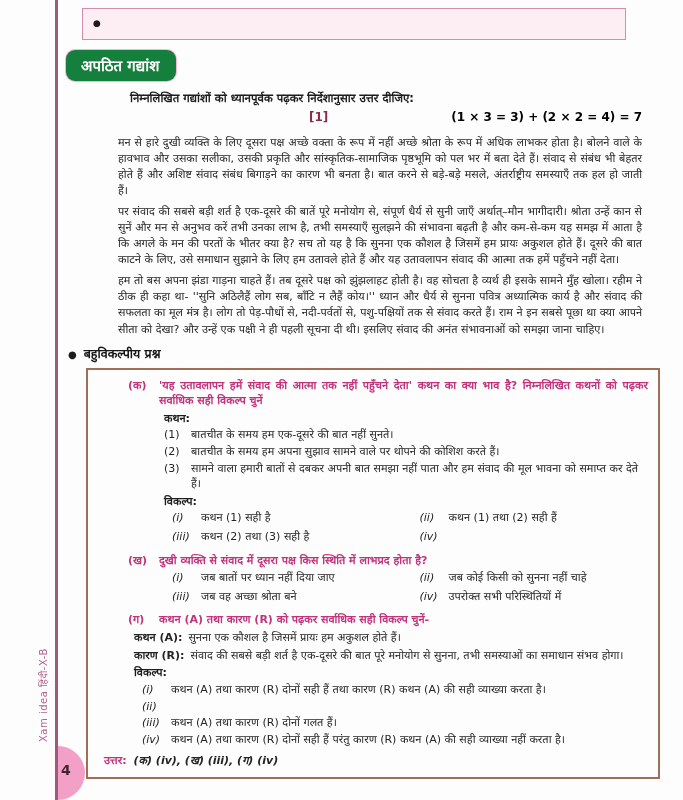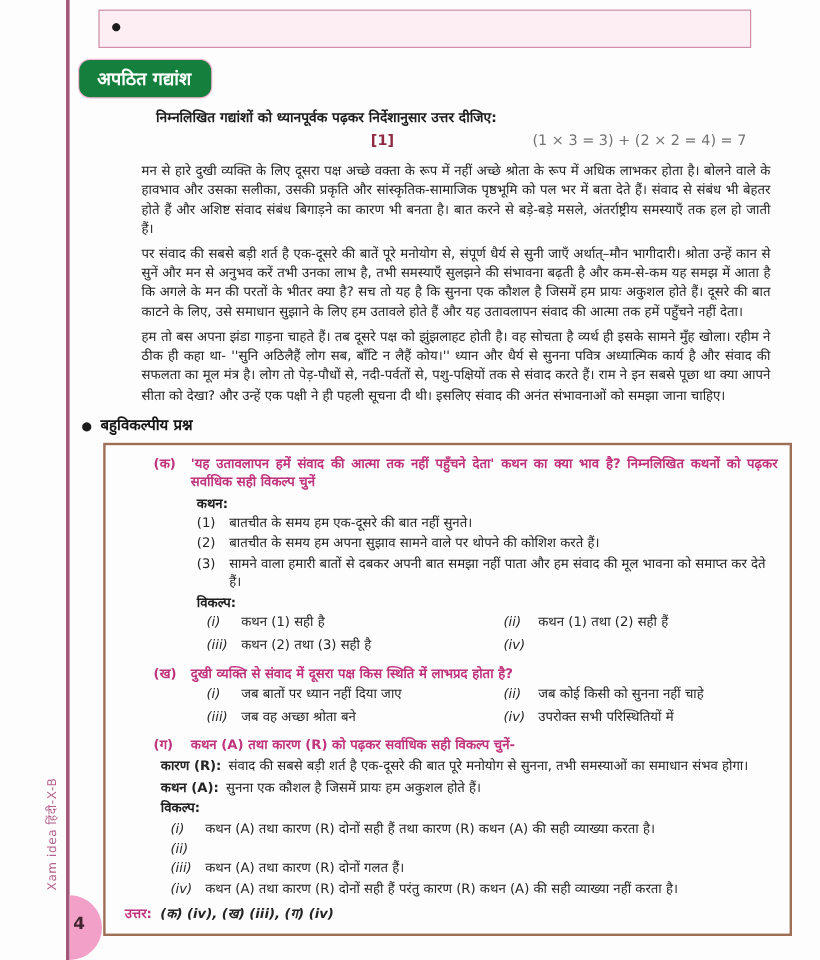--- a/index.html
+++ b/index.html
@@ -55,21 +55,21 @@
     box-shadow: 0 0 0 1px #f8b6d6;
   }
 
   .instruction {
     margin: 9px 0 0 36px;
     font-weight: 700; font-size: 11.5px; color: #1d1d1d; padding-left: 32px;
   }
 
   .meta-row { position: relative; height: 18px; margin-top: 5px; font-size: 12px; }
   .passage-num { position: absolute; left: 247px; font-weight: 700; color: #8d2b45; }
-  .passage-marks { position: absolute; right: 44px; font-weight: 400; color: #737373; }
+  .passage-marks { position: absolute; right: 24px; font-weight: 700; color: #000000; }
 
   .para {
     margin: 5px 24px 0 56px;
     text-align: justify;
     font-size: 11px; line-height: 1.46;
   }
   .para.first { margin-top: 7px; }
 
   .mcq-heading {
     display: flex; gap: 7px; align-items: baseline;
@@ -206,26 +206,26 @@
       </div>
     </div>
 
     <div class="spacer6"></div>
 
     <div class="q-row">
       <span class="q-label">(ग)</span>
       <span>कथन (A) तथा कारण (R) को पढ़कर सर्वाधिक सही विकल्प चुनें-</span>
     </div>
     <div class="ar-row">
+      <span class="ar-label">कथन (A):</span>
+      <span class="ar-text">सुनना एक कौशल है जिसमें प्रायः हम अकुशल होते हैं।</span>
+    </div>
+    <div class="ar-row">
       <span class="ar-label">कारण (R):</span>
       <span class="ar-text">संवाद की सबसे बड़ी शर्त है एक-दूसरे की बात पूरे मनोयोग से सुनना, तभी समस्याओं का समाधान संभव होगा।</span>
-    </div>
-    <div class="ar-row">
-      <span class="ar-label">कथन (A):</span>
-      <span class="ar-text">सुनना एक कौशल है जिसमें प्रायः हम अकुशल होते हैं।</span>
     </div>
     <div class="sub-label" style="margin-left:34px">विकल्प:</div>
     <div class="opt-list" style="margin-left:42px">
       <div class="opt">
         <span class="rn">(i)</span>
         <span>कथन (A) तथा कारण (R) दोनों सही हैं तथा कारण (R) कथन (A) की सही व्याख्या करता है।</span>
       </div>
       <div class="opt">
         <span class="rn">(ii)</span>
       </div>

